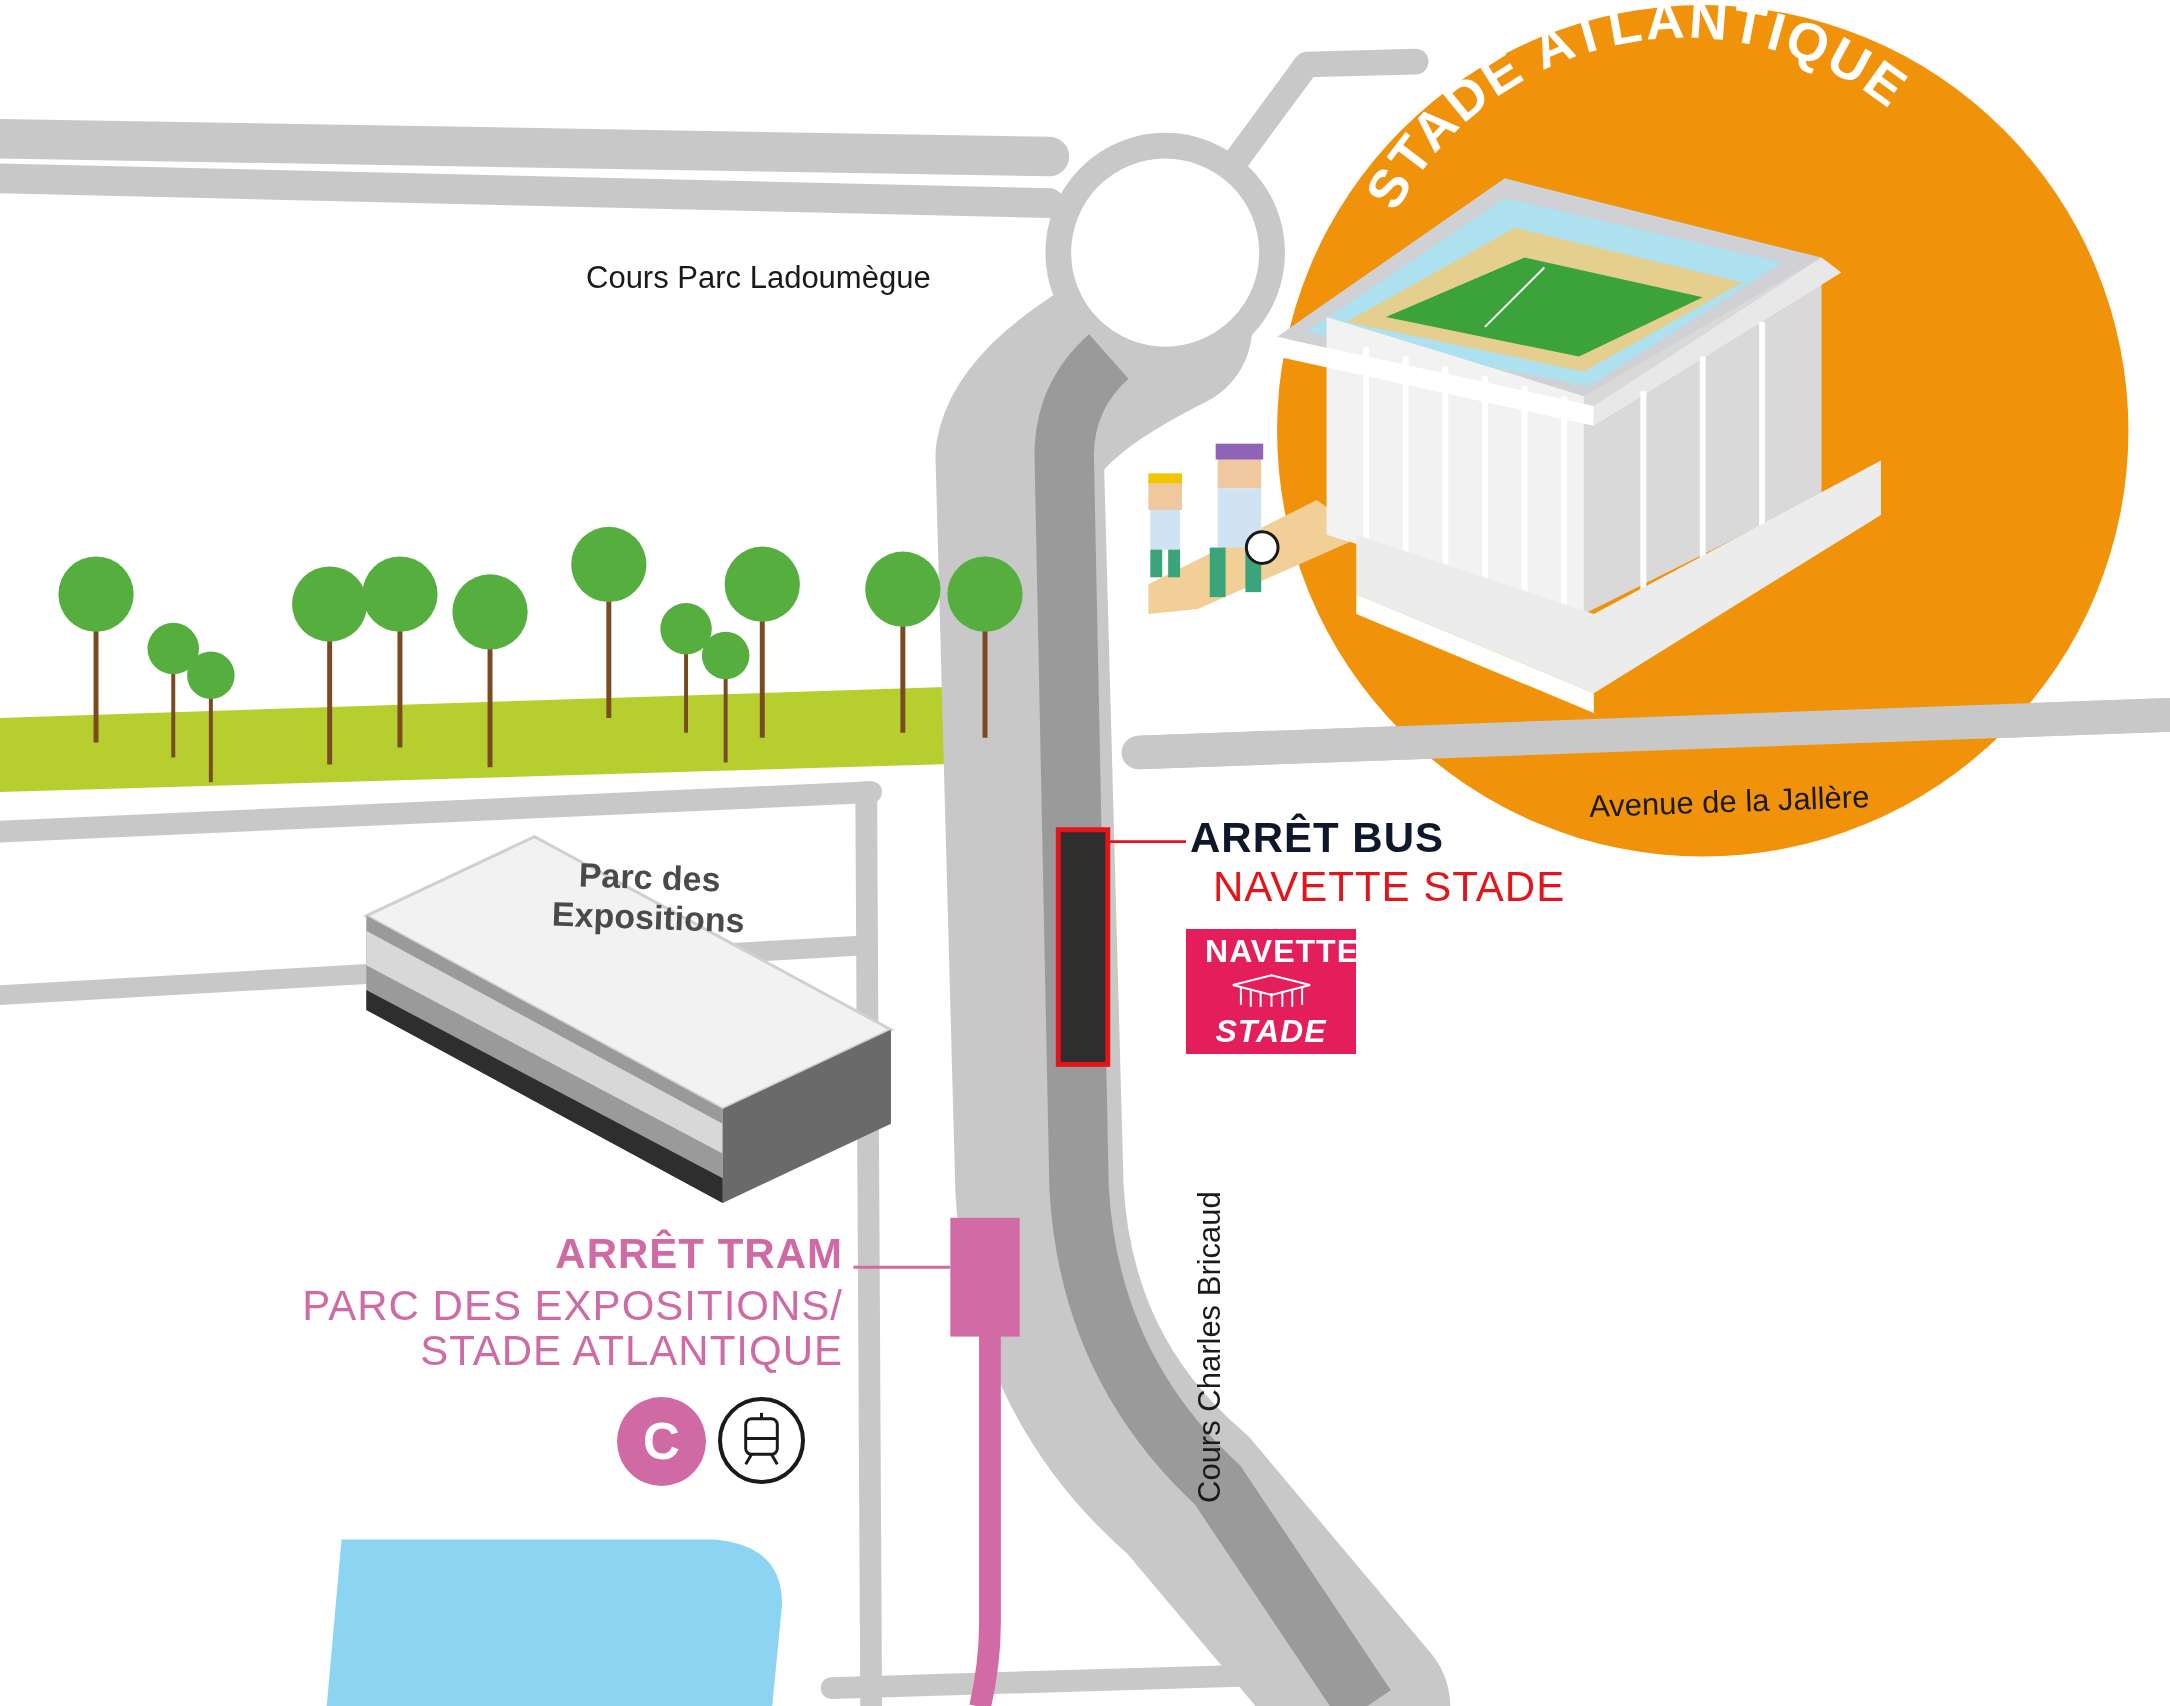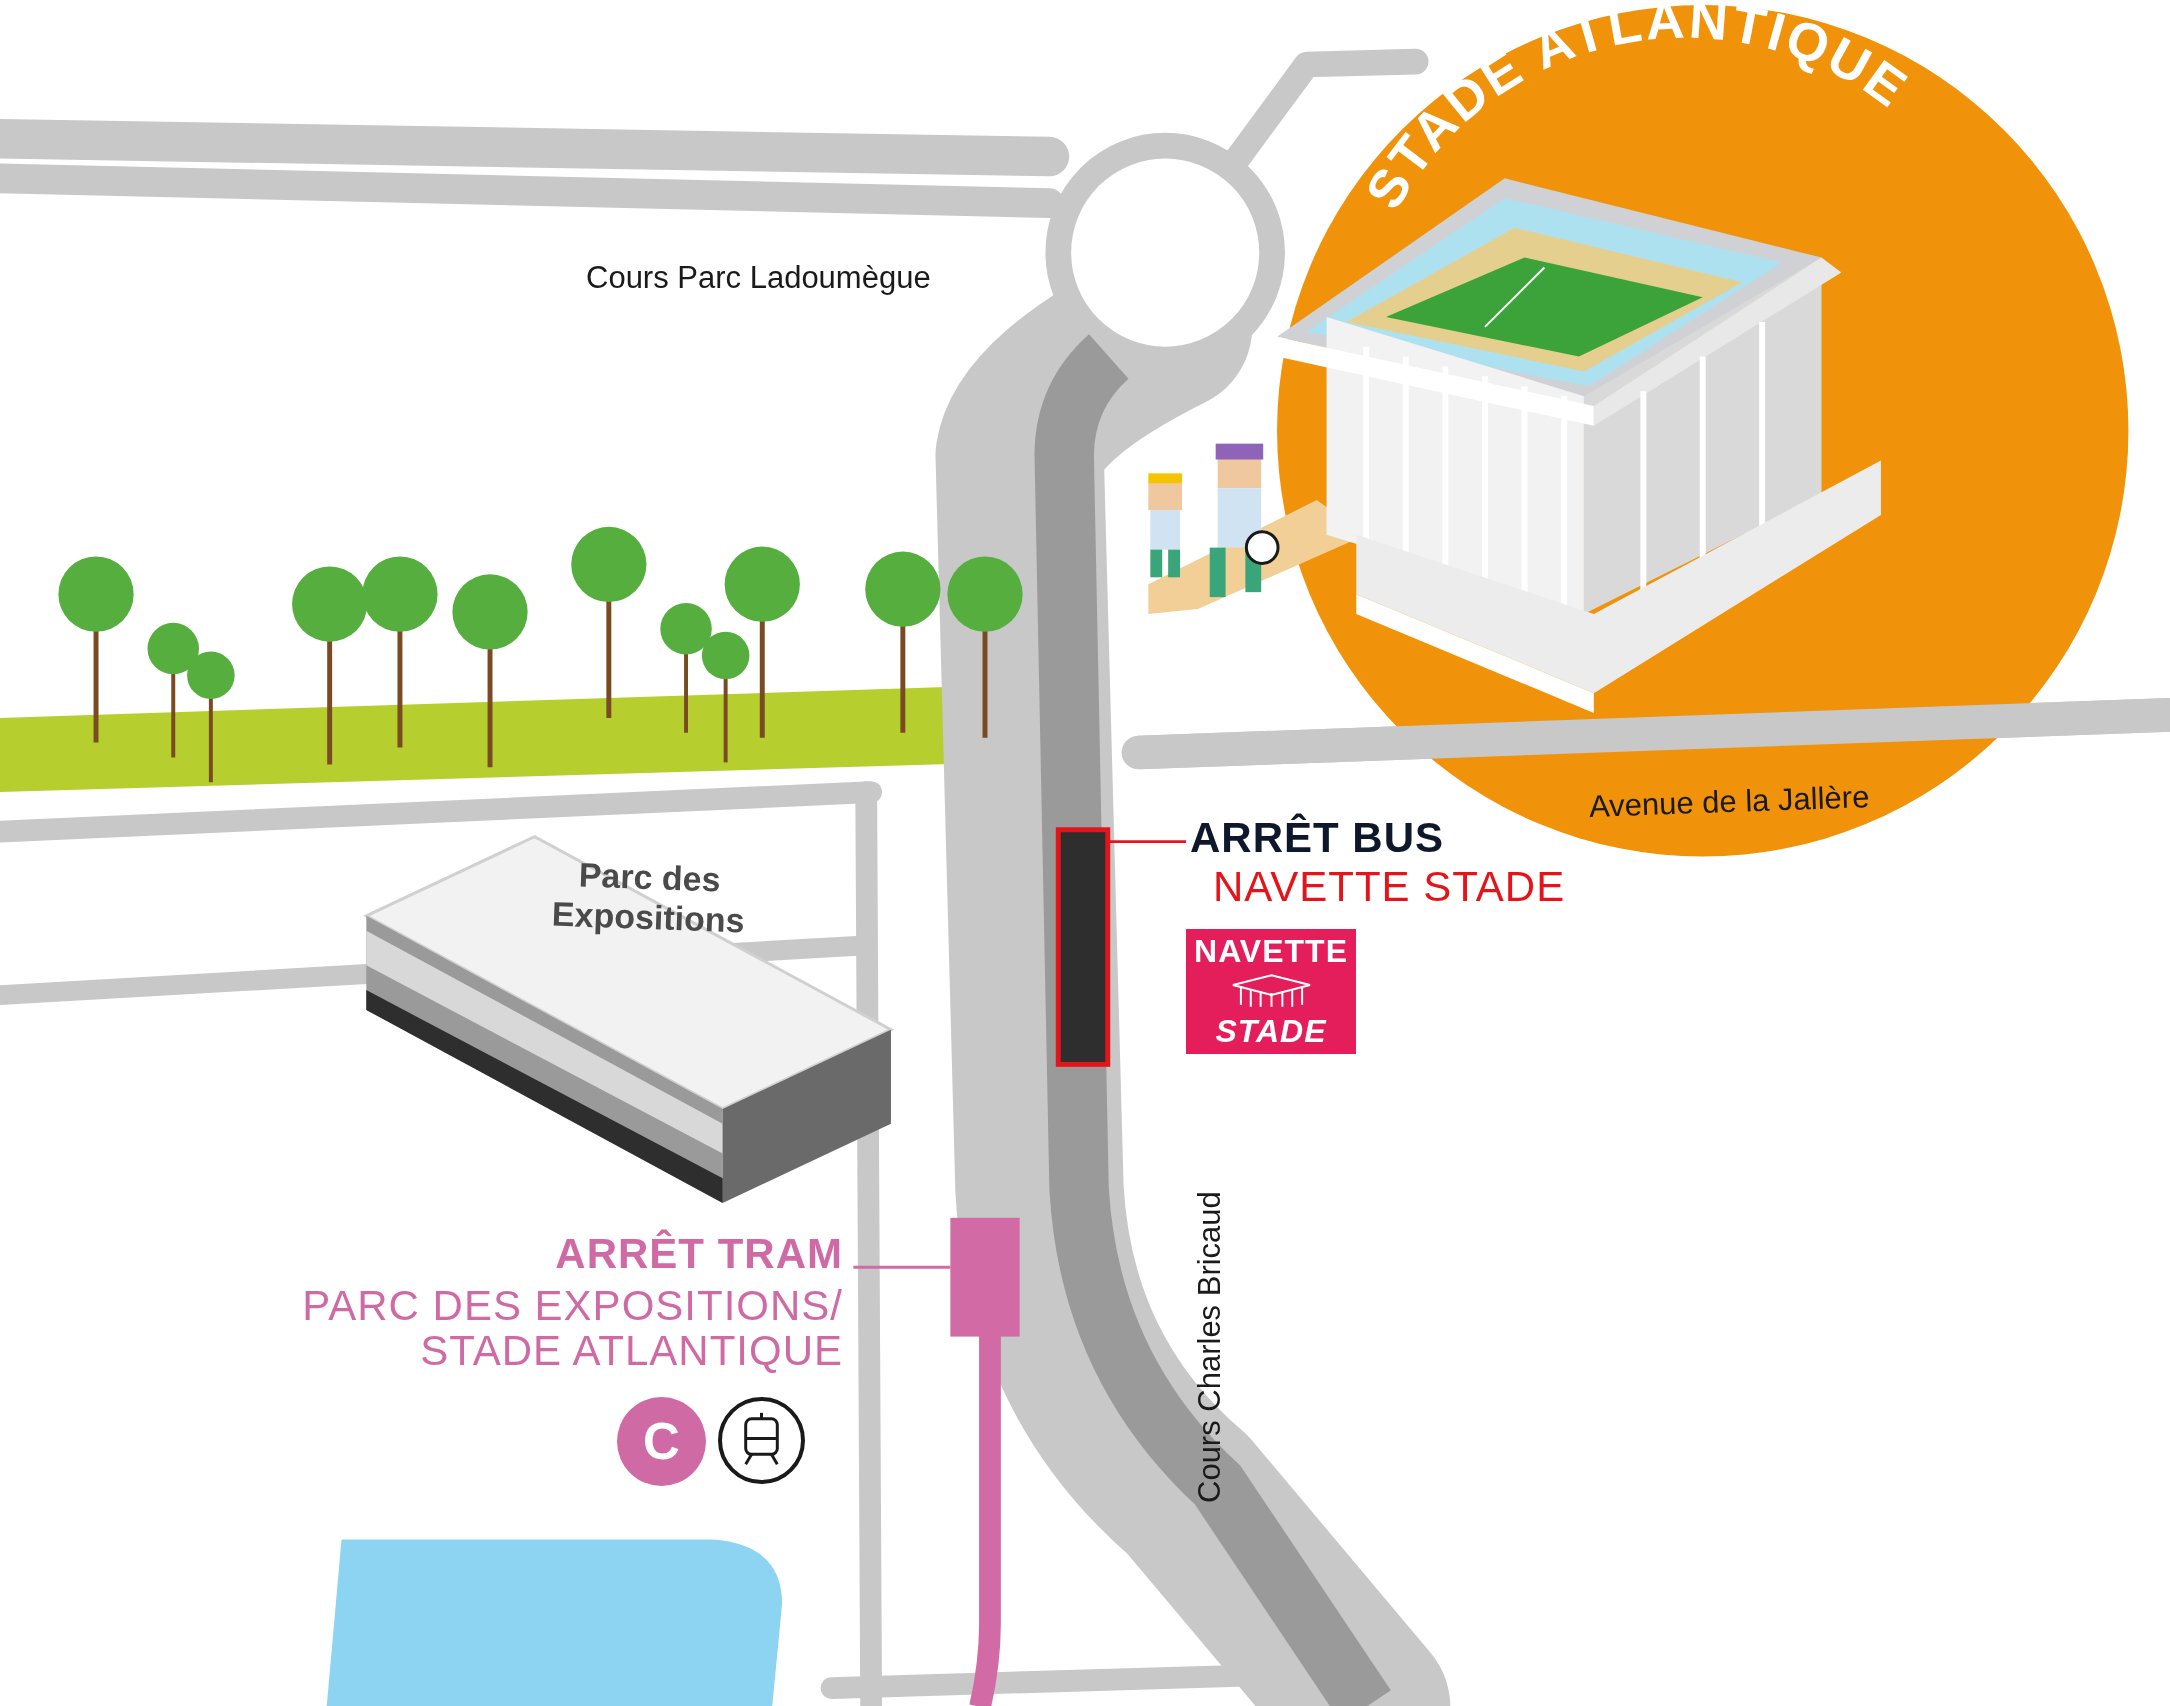--- a/index.html
+++ b/index.html
@@ -6,21 +6,21 @@
   body { width: 2170px; height: 1707px; position: relative; overflow: hidden; background: #ffffff; font-family: "Liberation Sans", sans-serif; }
   svg.map { position: absolute; left: 0; top: 0; }
   .lbl { position: absolute; white-space: nowrap; }
   .street { color: #1a1a1a; font-size: 31px; font-family: "Liberation Sans", sans-serif; }
   .bus-title { color: #0f172a; font-size: 42px; font-weight: bold; letter-spacing: 1px; }
   .bus-sub { color: #e4141b; font-size: 42px; letter-spacing: 1px; }
   .tram-title { color: #cf6aa5; font-size: 42px; font-weight: bold; letter-spacing: 1px; }
   .tram-sub { color: #cf6aa5; font-size: 42px; letter-spacing: 1px; }
   .parc { color: #4a4a4a; font-size: 34px; font-weight: bold; text-align: center; line-height: 40px; transform: rotate(2deg); }
   .navette-badge { position: absolute; left: 1186px; top: 929px; width: 170px; height: 125px; background: #e41e5a; color: #fff; font-weight: bold; }
-  .navette-badge .t1 { position: absolute; top: 4px; left: 0; width: 100%; text-align: center; font-size: 32px; letter-spacing: 1px; }
+  .navette-badge .t1 { position: absolute; top: 4px; left: 0; width: 100%; text-align: center; font-size: 32px; letter-spacing: 1px; padding-left: 11px; }
   .navette-badge .t2 { position: absolute; bottom: 4px; left: 0; width: 100%; text-align: center; font-size: 32px; letter-spacing: 1px; font-style: italic; }
   .line-c { position: absolute; left: 617px; top: 1397px; width: 89px; height: 89px; border-radius: 50%; background: #cf6aa5; color: #fff; font-size: 51px; font-weight: bold; text-align: center; line-height: 89px; }
   .tram-icon { position: absolute; left: 718px; top: 1397px; width: 87px; height: 87px; border-radius: 50%; border: 4px solid #1a1a1a; box-sizing: border-box; background: #fff; }
 </style>
 </head>
 <body>
 
 <svg class="map" width="2170" height="1707" viewBox="0 0 2192 1724">
 
   <path d="M345 1555 L720 1555 Q790 1560 790 1620 L780 1724 L330 1724 Z" fill="#8dd3f2"></path>

